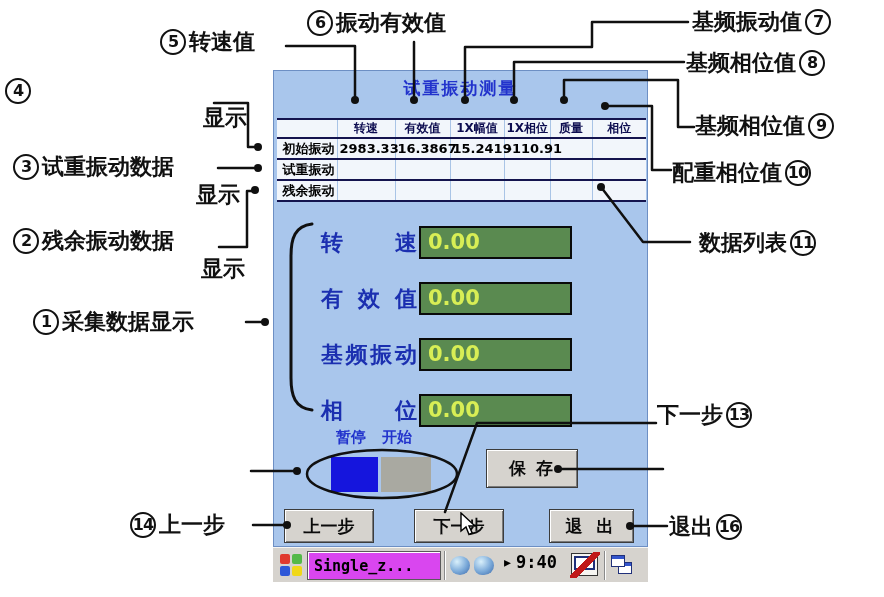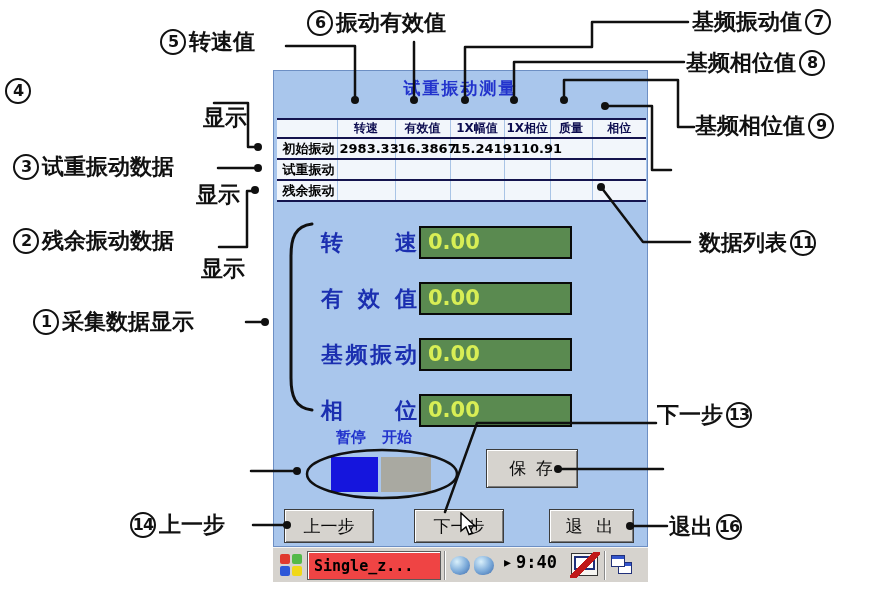--- a/index.html
+++ b/index.html
@@ -43,34 +43,34 @@
 
   #pause-start-labels{position:absolute;left:62px;top:357px;display:flex;gap:16px;
       font-size:15px;font-weight:bold;color:#2233cc;}
   .sq{position:absolute;top:386px;height:35px;}
   #square-blue{left:57px;width:47px;background:#1515dd;}
   #square-gray{left:107px;width:50px;background:#a9a9a1;}
 
   .btn3d{position:absolute;background:#d6d3ce;border:1px solid #3c3c3c;box-sizing:border-box;
       box-shadow:inset 1px 1px 0 #ffffff,inset -1px -1px 0 #7a7a7a;
       display:flex;align-items:center;justify-content:center;
-      font-size:17px;font-weight:normal;color:#0a0a0a;cursor:pointer;}
+      font-size:17px;font-weight:bold;color:#0a0a0a;cursor:pointer;}
   #btn-save{left:212px;top:378px;width:92px;height:39px;letter-spacing:2px;}
   #btn-prev{left:10px;top:438px;width:90px;height:34px;}
   #btn-next{left:140px;top:438px;width:90px;height:34px;}
   #btn-exit{left:275px;top:438px;width:85px;height:34px;letter-spacing:4px;}
   #cursor{position:absolute;left:183px;top:441px;width:24px;height:24px;z-index:20;}
 
   
   #taskbar{position:absolute;left:273px;top:547px;width:375px;height:35px;z-index:10;
       background:#d6d3ce;border-top:1px solid #f7f6f3;box-sizing:border-box;}
   #start-flag{position:absolute;left:7px;top:6px;width:23px;height:23px;display:grid;
       grid-template-columns:10px 10px;grid-template-rows:10px 10px;gap:2px;}
   #start-flag span{display:block;border-radius:2px;}
-  #task-button{position:absolute;left:34px;top:3px;width:134px;height:29px;background:#ef4444;
+  #task-button{position:absolute;left:34px;top:3px;width:134px;height:29px;background:#d946ef;
       border:1px solid #5a5a5a;box-shadow:inset 1px 1px 0 #fff;box-sizing:border-box;
       font-family:"DejaVu Sans Mono","Liberation Mono",monospace;font-size:15px;font-weight:bold;
       color:#000;display:flex;align-items:center;padding-left:6px;white-space:nowrap;overflow:hidden;}
   .tb-div{position:absolute;top:3px;width:2px;height:29px;
       background:linear-gradient(90deg,#8a8a8a 50%,#fff 50%);}
   .tray-icon{position:absolute;top:8px;width:20px;height:19px;border-radius:50%;
       background:radial-gradient(circle at 35% 30%,#d9f0fb,#79a8d8 55%,#3a66a8);}
   #tray-icon-2{border-radius:40% 50% 50% 40%;}
   #time-arrow{position:absolute;left:231px;top:6px;font-size:14px;color:#000;}
   #tray-time{position:absolute;left:243px;top:4px;font-size:17px;font-weight:bold;color:#000;
@@ -274,20 +274,24 @@
     <span>基频相位值</span>
     <span class="cn">9</span>
   </div>
   <div class="co two" style="left:10px;top:153px;width:230px">
     <div class="l1">
         <span class="cn">3</span>
       <span>试重振动数据</span>
       </div>
     <div class="l2">显示</div>
   </div>
+  <div class="co" style="left:672px;top:159px">
+    <span>配重相位值</span>
+    <span class="cn">10</span>
+  </div>
   <div class="co two" style="left:10px;top:227px;width:235px">
     <div class="l1">
         <span class="cn">2</span>
       <span>残余振动数据</span>
       </div>
     <div class="l2">显示</div>
   </div>
   <div class="co" style="left:699px;top:229px">
     <span>数据列表</span>
     <span class="cn">11</span>

